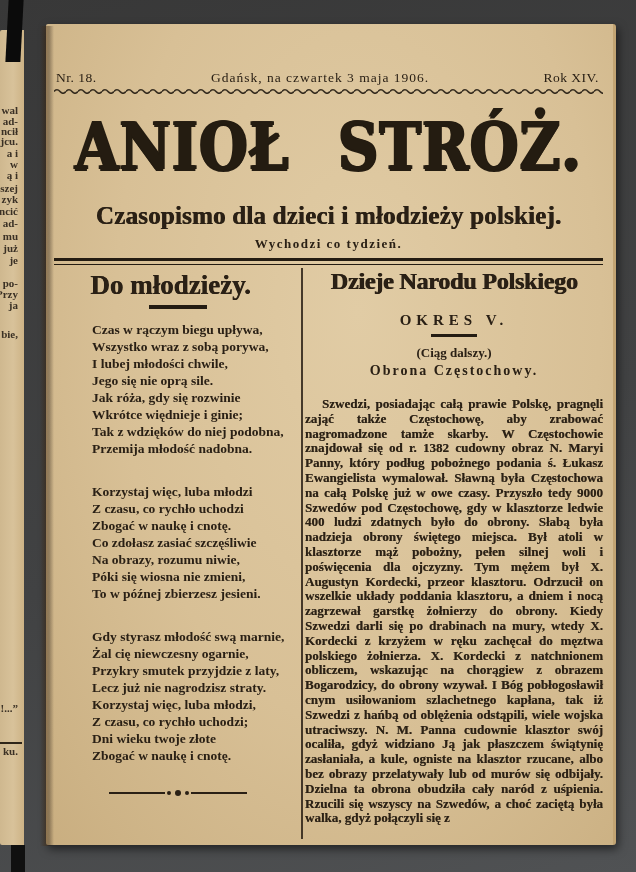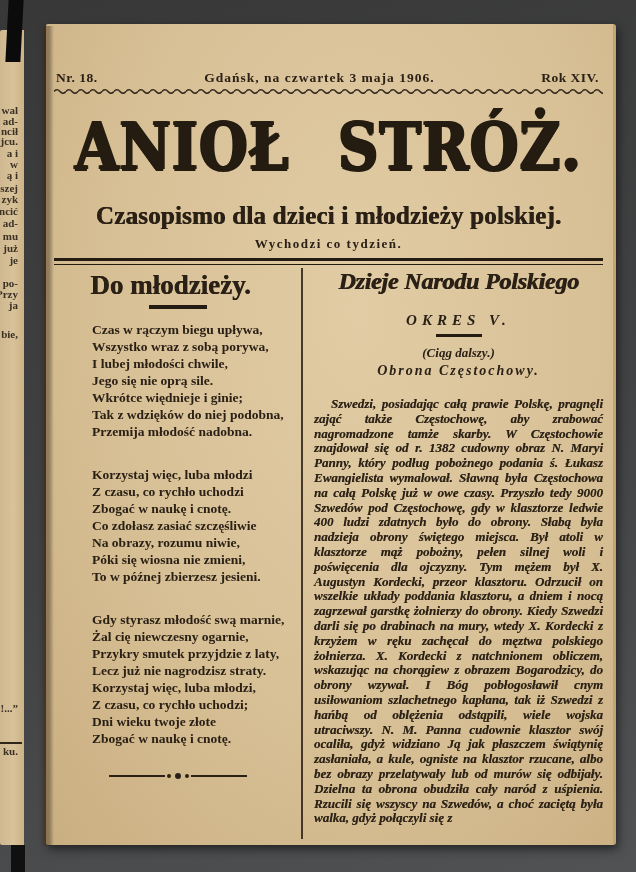--- a/index.html
+++ b/index.html
@@ -39,21 +39,21 @@
     box-shadow:2px 4px 10px rgba(0,0,0,.55);
     border-right:3px solid #c2a473;
     border-radius:2px 3px 3px 2px;
     color:#2a2015;
   }
   .page-inner{position:relative;width:100%;height:100%;padding:0 10px 0 8px;box-sizing:border-box;}
 
   .header-row{
     display:flex;align-items:baseline;justify-content:space-between;
     margin-top:46px;padding:0 4px 0 2px;
-    font-size:13.5px;font-weight:bold;letter-spacing:.5px;
+    font-size:13.5px;font-weight:normal;letter-spacing:.5px;
   }
   .header-date{letter-spacing:1px;}
   .wavy{display:block;margin-top:1px;opacity:.9;}
 
   .masthead-title{
     margin:14px 0 0 0;text-align:center;
     font-family:"DejaVu Serif",serif;font-weight:bold;
     font-size:56px;line-height:64px;letter-spacing:1px;word-spacing:28px;
     transform:scale(1.0,1.18);transform-origin:center top;
     color:#241c11;
@@ -72,21 +72,21 @@
   }
   .rule-double{
     margin-top:6px;height:3px;
     border-top:3px solid #241c12;border-bottom:1px solid #241c12;
   }
 
   .cols{display:flex;margin-top:3px;}
   .col-left{width:247px;flex:0 0 247px;box-sizing:border-box;}
   .col-right{
     flex:1;border-left:2px solid rgba(42,32,21,.85);
-    padding-left:11px;box-sizing:border-box;font-style:italic;
+    padding-left:2px;box-sizing:border-box;
   }
 
   .left-title{
     margin:2px 14px 0 0;text-align:center;
     font-size:27px;font-weight:bold;line-height:30px;
     text-shadow:.5px 0 0 currentColor;
   }
   .rule-short{width:58px;height:4px;background:#241c12;margin:5px auto 12px;}
   .stanza{margin:0 0 26px 38px;font-size:13.5px;font-weight:bold;line-height:17px;}
   .pline{display:block;white-space:nowrap;}
@@ -168,20 +168,21 @@
 
         <div class="col-left">
           <h2 class="left-title">Do młodzieży.</h2>
           <div class="rule-short"></div>
 
           <div class="stanza">
             <span class="pline">Czas w rączym biegu upływa,</span>
             <span class="pline">Wszystko wraz z sobą porywa,</span>
             <span class="pline">I lubej młodości chwile,</span>
             <span class="pline">Jego się nie oprą sile.</span>
+            <span class="pline">Jak róża, gdy się rozwinie</span>
             <span class="pline">Wkrótce więdnieje i ginie;</span>
             <span class="pline">Tak z wdzięków do niej podobna,</span>
             <span class="pline">Przemija młodość nadobna.</span>
           </div>
 
           <div class="stanza">
             <span class="pline">Korzystaj więc, luba młodzi</span>
             <span class="pline">Z czasu, co rychło uchodzi</span>
             <span class="pline">Zbogać w naukę i cnotę.</span>
             <span class="pline">Co zdołasz zasiać szczęśliwie</span>

